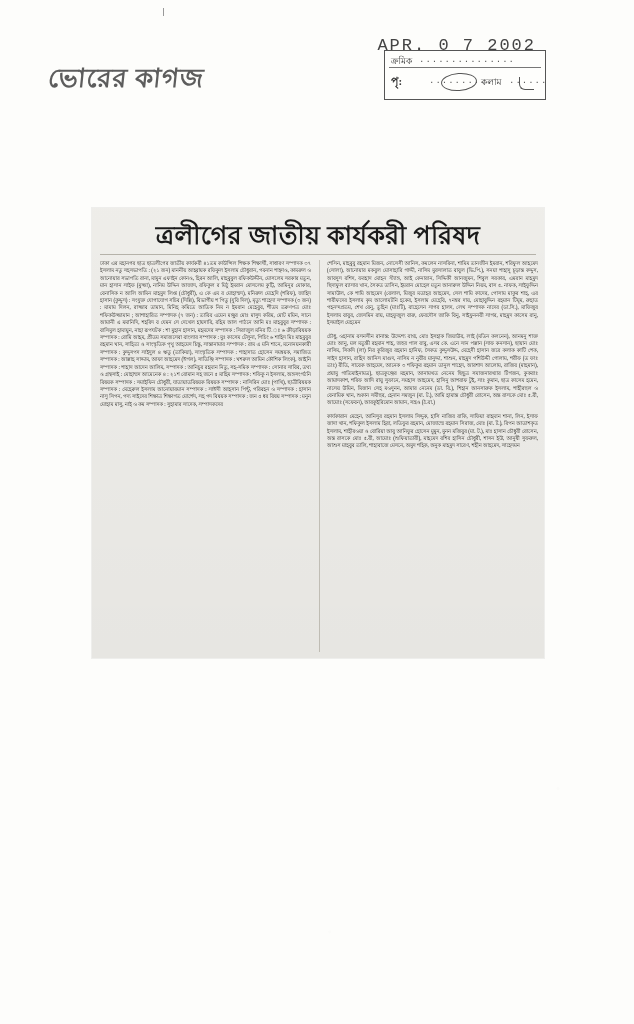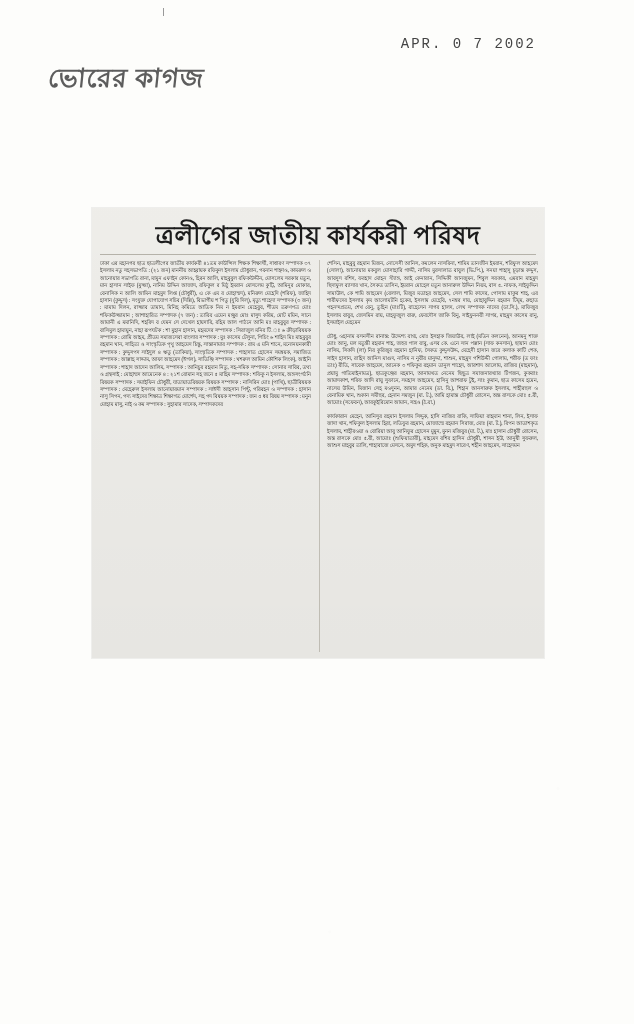--- a/index.html
+++ b/index.html
@@ -59,21 +59,21 @@
     transform: skewX(-6deg);
     opacity: .82;
   }
 
   
   .date-stamp {
     position: absolute;
     right: 98px;
     top: 36px;
     font-family: "Liberation Mono", monospace;
-    font-size: 14px;
+    font-size: 17px;
     color: #444;
     letter-spacing: 2px;
   }
 
   
   .stamp-box {
     position: absolute;
     left: 384px;
     top: 50px;
     width: 160px;
@@ -218,20 +218,31 @@
 <body>
 
 <div class="page-scan">
   <div class="scan-noise"></div>
   <div class="top-tick"></div>
 
   <div class="masthead">ভোরের কাগজ</div>
 
   <div class="date-stamp">APR.  0 7 2002</div>
 
+  <div class="stamp-box">
+    <div class="stamp-line l1"></div>
+    <div class="stamp-field f1">ক্রমিক</div>
+    <div class="stamp-dots d1">...............</div>
+    <div class="stamp-field f2">পৃ:</div>
+    <div class="stamp-dots d2">..........</div>
+    <div class="stamp-field f3">কলাম</div>
+    <div class="stamp-dots d3">......</div>
+    <div class="stamp-scribble"></div>
+    <div class="stamp-scribble2"></div>
+  </div>
 
   <div class="clipping">
     <div class="headline">ত্রলীগের জাতীয় কার্যকরী পরিষদ</div>
     <div class="headline-rule"></div>
 
     <div class="columns">
       <div class="col">
         <p class="ink lead">ঢাকা এর মহানগর ছাত্র ছাত্রলীগের জাতীয় কার্যকরী ৪১তম কাউন্সিল শিক্ষক শিক্ষার্থী, সাধারণ সম্পাদক ৩৭ ইসলাম নতু সহসভাপতি : (২১ জন) মাননীয় আহ্বায়ক রফিকুল ইসলাম চৌধুরান, পবনান শাহ্নাও, কামরুল ও আনোয়ার সভাপতি রানা, মামুন এফাইন কোনও, হিরন আলি, মাহবুবুল রফিকউদ্দীন, মোসলেম সরকার মতুন, মান হাসান সাইফ (মুজ্জা), নানিম উদ্দিন আজাদ, রফিকুল র মিঠু ইমরান মোসলেম কুট্টি, আমিনুর মোকার, বেনাসিক ন আলি আমিন মাহমুদ লিপ্ত (চৌধুরী), এ কে এম র মোহাম্মদ), মনিরুল মেহেদি (শরিফ), জাহিদ হাসান (কুদ্দুস) : সংযুক্ত যোগাযোগ সচিব (দিল্লি), বিভাগীয় শ পিতু (যুবি দিল্), মৃত্যু শাহেদা সম্পাদক (৩ জন) : মামাম দিলন, রাজ্জাব তামান, মিনিহ কমিতে আতিক নিম ন ইমরান মেহেবুব, শীতম তরুণপত্র মোঃ শফিকউজ্জামান ; আশাহারিত সম্পাদক (৭ জন) : তাবিব এমেন মঞ্জুর মোঃ মাসুদ করিম, মোট মমিন, সানে আমানী এ মমানিদি, শহরিদ ব যেমন সে দেখেল হায়দারি, রহিম আল পাঠনে আনি মঃ মাহবুবুর সম্পাদক : বাসিমুল হামায়ুন, নাহা রূপঘটক : শা মুহান হাসান, মহমদের সম্পাদক : সিরাজুল মনির টি.ঃ ৬ ক্রীড়াবিষয়ক সম্পাদক : রোমি আহম, প্রীতম সমাজসেবা বাংলার সম্পাদক : মুঃ কাসেম টেলুনা, পিচিং ৬ শাহিদ মিঃ মাহবুবুর রহমান খান, সাহিত্য ও সাংস্কৃতিক পৃথু আহমেদ চিন্তু, সান্তানামার সম্পাদক : রাম এ মনি শানে, মনোনয়নকারী সম্পাদক : কুদ্দুসপদ সাইদুল ৪ ঋতু (তাকিয়া), সাংস্কৃতিক সম্পাদক : শাহাদাত হোসেন সমন্বয়ক, সমাজিত সম্পাদক : আল্লাহ সাদ্দাম, আফা আহমেদ (ঈগল), সাতিঞ্জি সম্পাদক : খশরুল আমিন কৌশিক লিংক), আইনি সম্পাদক : শাহাদ আদেন আলিম, সম্পাদক : আনিচুর রহমান নিতু, সহ-সমিক সম্পাদক : সোনার সাবিব, তথ্য ও গ্রন্থসাই : মোহাম্মদ আমেনেক ৪ : ২১শ রোমান সহ জনে ৫ মাহিম সম্পাদক : শফিকু ন ইসলাম, অঙ্গসংগঠনি বিষয়ক সম্পাদক : সমাইফিন চৌধুরী, যাতায়াতবিষয়ক বিষয়ক সম্পাদক : নাসিরিন মোঃ (পাখি), ছাত্রীবিষয়ক সম্পাদক : মেহেরুল ইসলাম আনোয়ারমান সম্পাদক : সাঈদী আহসান পিন্টু, পরিবহন ও সম্পাদক : হাসান নাসু সিপন, পদ্য সাইদের শিক্ষাত্র শিক্ষাগত মোর্শেদ, সহ পদ বিষয়ক সম্পাদক : জন ৫ ধর বিষয় সম্পাদক : মনুন মোহাম মাসু, নাই ও কম সম্পাদক : সুহামার সাদেক, সম্পাদকদের</p>
       </div>
       <div class="col">

